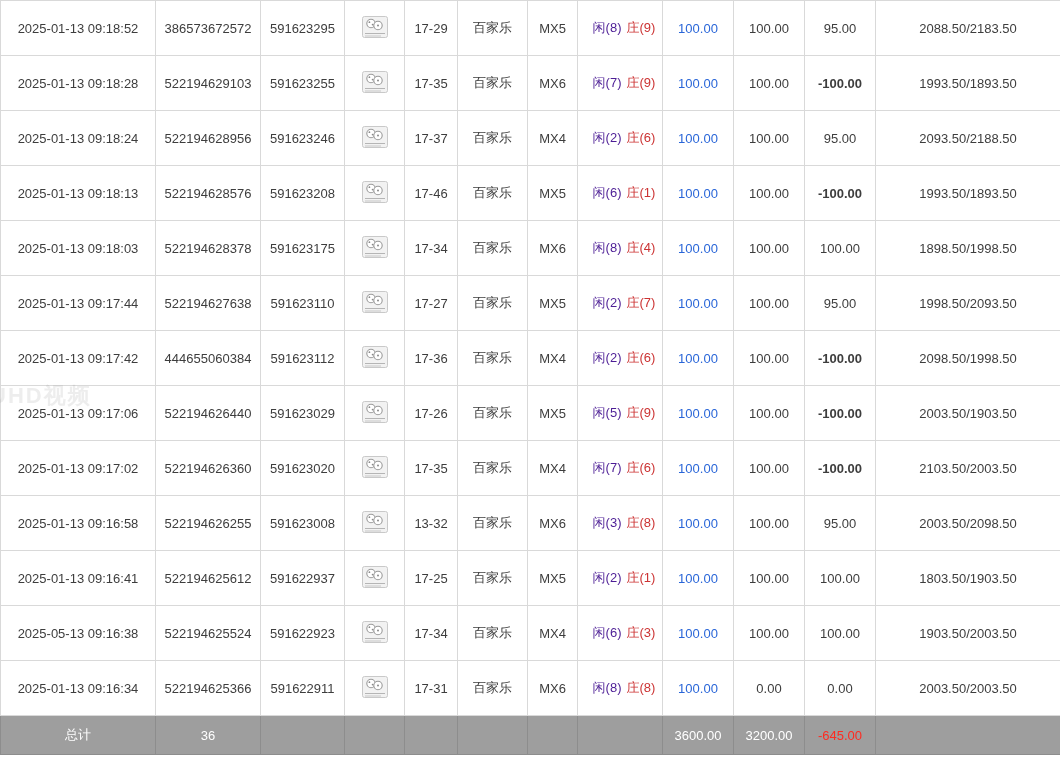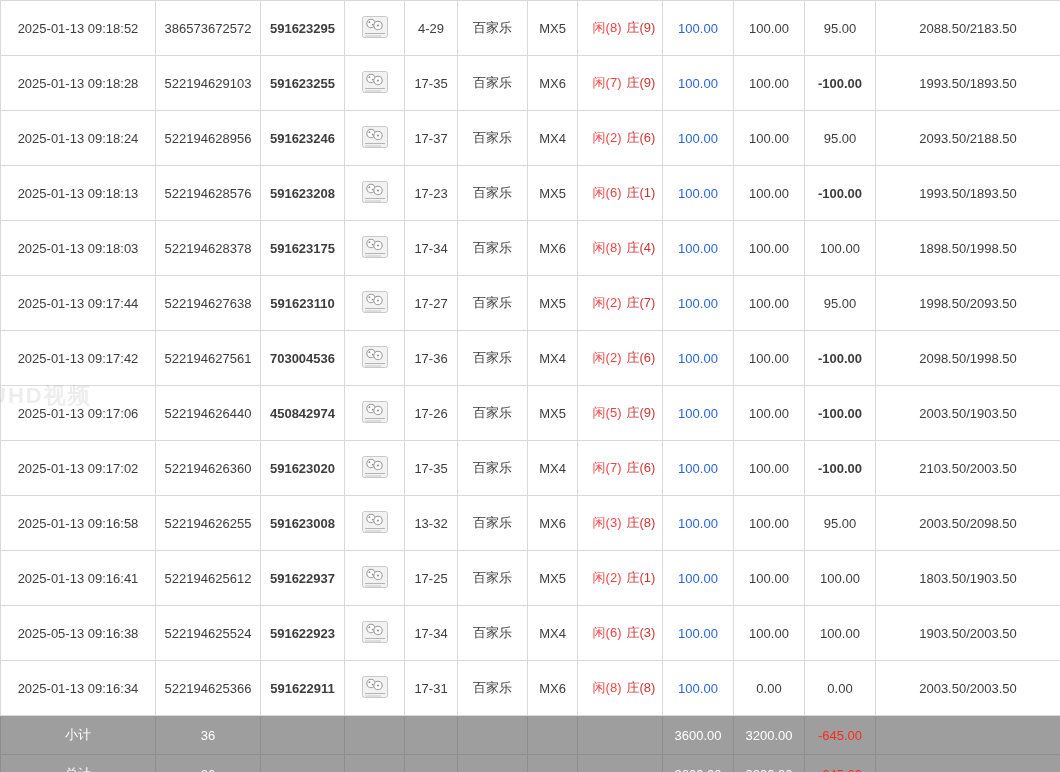--- a/index.html
+++ b/index.html
@@ -44,38 +44,37 @@
   col.c-amount  { width: 71px; }
   col.c-valid   { width: 71px; }
   col.c-win     { width: 71px; }
   col.c-balance { width: 185px; }
 
   .cell-order, .cell-round {
     color: #4a4a4a;
   }
   .round-cell {
     position: relative;
-    font-weight: bold;
   }
   .round-inner {
     display: flex;
     align-items: center;
     justify-content: center;
     gap: 6px;
   }
   .video-icon {
     display: inline-block;
     width: 26px;
     height: 22px;
     position: relative;
     flex: 0 0 auto;
   }
   .video-icon svg { display:block; }
 
-  .bet-cell span.xian { color: #ef4444; padding-left: 8px; }
+  .bet-cell span.xian { color: #4c1d95; padding-left: 8px; }
   .bet-cell span.zhuang { color: #cc3333; text-align: center; }
   .bet-cell .sep { display: inline-block; width: 5px; }
 
   .amount-link {
     color: #2a66d8;
   }
   .neg { color: #e8201c; font-weight: bold; }
 
   tr.summary td {
     background: #9e9e9e;
@@ -140,21 +139,21 @@
         <td><span class="video-icon"><svg width="26" height="22" viewBox="0 0 26 22" xmlns="http://www.w3.org/2000/svg">
               <rect x="0.5" y="0.5" width="25" height="21" rx="2" fill="#f2f2f2" stroke="#c9c9c9"></rect>
               <circle cx="9" cy="7.5" r="4.2" fill="#ffffff" stroke="#9a9a9a" stroke-width="1.1"></circle>
               <circle cx="16" cy="9.5" r="4.2" fill="#ffffff" stroke="#9a9a9a" stroke-width="1.1"></circle>
               <circle cx="7.4" cy="6.2" r="0.9" fill="#8a8a8a"></circle>
               <circle cx="10.6" cy="8.6" r="0.9" fill="#8a8a8a"></circle>
               <circle cx="16" cy="9.5" r="1" fill="#8a8a8a"></circle>
               <path d="M3 17.5 L23 17.5" stroke="#b5b5b5" stroke-width="1"></path>
               <path d="M3 20 L19 20" stroke="#c8c8c8" stroke-width="1"></path>
             </svg></span></td>
-        <td class="cell-shoe">4-29</td>
+        <td class="cell-shoe">17-29</td>
         <td class="cell-game">百家乐</td>
         <td class="cell-table">MX5</td>
         <td class="bet-cell"><span class="xian">闲(8)</span><span class="sep"></span><span class="zhuang">庄(9)</span></td>
         <td><span class="amount-link">100.00</span></td>
         <td>100.00</td>
         <td class="">95.00</td>
         <td>2088.50/2183.50</td>
       </tr>
       <tr>
         <td class="cell-time">2025-01-13 09:18:28</td>
@@ -221,21 +220,21 @@
         <td><span class="video-icon"><svg width="26" height="22" viewBox="0 0 26 22" xmlns="http://www.w3.org/2000/svg">
               <rect x="0.5" y="0.5" width="25" height="21" rx="2" fill="#f2f2f2" stroke="#c9c9c9"></rect>
               <circle cx="9" cy="7.5" r="4.2" fill="#ffffff" stroke="#9a9a9a" stroke-width="1.1"></circle>
               <circle cx="16" cy="9.5" r="4.2" fill="#ffffff" stroke="#9a9a9a" stroke-width="1.1"></circle>
               <circle cx="7.4" cy="6.2" r="0.9" fill="#8a8a8a"></circle>
               <circle cx="10.6" cy="8.6" r="0.9" fill="#8a8a8a"></circle>
               <circle cx="16" cy="9.5" r="1" fill="#8a8a8a"></circle>
               <path d="M3 17.5 L23 17.5" stroke="#b5b5b5" stroke-width="1"></path>
               <path d="M3 20 L19 20" stroke="#c8c8c8" stroke-width="1"></path>
             </svg></span></td>
-        <td class="cell-shoe">17-23</td>
+        <td class="cell-shoe">17-46</td>
         <td class="cell-game">百家乐</td>
         <td class="cell-table">MX5</td>
         <td class="bet-cell"><span class="xian">闲(6)</span><span class="sep"></span><span class="zhuang">庄(1)</span></td>
         <td><span class="amount-link">100.00</span></td>
         <td>100.00</td>
         <td class="neg">-100.00</td>
         <td>1993.50/1893.50</td>
       </tr>
       <tr>
         <td class="cell-time">2025-01-13 09:18:03</td>
@@ -286,24 +285,24 @@
         <td class="cell-game">百家乐</td>
         <td class="cell-table">MX5</td>
         <td class="bet-cell"><span class="xian">闲(2)</span><span class="sep"></span><span class="zhuang">庄(7)</span></td>
         <td><span class="amount-link">100.00</span></td>
         <td>100.00</td>
         <td class="">95.00</td>
         <td>1998.50/2093.50</td>
       </tr>
       <tr>
         <td class="cell-time">2025-01-13 09:17:42</td>
-        <td class="cell-order">522194627561</td>
-        <td class="round-cell">
-          <div class="round-inner">
-            <span>703004536</span>
+        <td class="cell-order">444655060384</td>
+        <td class="round-cell">
+          <div class="round-inner">
+            <span>591623112</span>
           </div>
         </td>
         <td><span class="video-icon"><svg width="26" height="22" viewBox="0 0 26 22" xmlns="http://www.w3.org/2000/svg">
               <rect x="0.5" y="0.5" width="25" height="21" rx="2" fill="#f2f2f2" stroke="#c9c9c9"></rect>
               <circle cx="9" cy="7.5" r="4.2" fill="#ffffff" stroke="#9a9a9a" stroke-width="1.1"></circle>
               <circle cx="16" cy="9.5" r="4.2" fill="#ffffff" stroke="#9a9a9a" stroke-width="1.1"></circle>
               <circle cx="7.4" cy="6.2" r="0.9" fill="#8a8a8a"></circle>
               <circle cx="10.6" cy="8.6" r="0.9" fill="#8a8a8a"></circle>
               <circle cx="16" cy="9.5" r="1" fill="#8a8a8a"></circle>
               <path d="M3 17.5 L23 17.5" stroke="#b5b5b5" stroke-width="1"></path>
@@ -316,21 +315,21 @@
         <td><span class="amount-link">100.00</span></td>
         <td>100.00</td>
         <td class="neg">-100.00</td>
         <td>2098.50/1998.50</td>
       </tr>
       <tr>
         <td class="cell-time">2025-01-13 09:17:06</td>
         <td class="cell-order">522194626440</td>
         <td class="round-cell">
           <div class="round-inner">
-            <span>450842974</span>
+            <span>591623029</span>
           </div>
         </td>
         <td><span class="video-icon"><svg width="26" height="22" viewBox="0 0 26 22" xmlns="http://www.w3.org/2000/svg">
               <rect x="0.5" y="0.5" width="25" height="21" rx="2" fill="#f2f2f2" stroke="#c9c9c9"></rect>
               <circle cx="9" cy="7.5" r="4.2" fill="#ffffff" stroke="#9a9a9a" stroke-width="1.1"></circle>
               <circle cx="16" cy="9.5" r="4.2" fill="#ffffff" stroke="#9a9a9a" stroke-width="1.1"></circle>
               <circle cx="7.4" cy="6.2" r="0.9" fill="#8a8a8a"></circle>
               <circle cx="10.6" cy="8.6" r="0.9" fill="#8a8a8a"></circle>
               <circle cx="16" cy="9.5" r="1" fill="#8a8a8a"></circle>
               <path d="M3 17.5 L23 17.5" stroke="#b5b5b5" stroke-width="1"></path>
@@ -474,45 +473,31 @@
         <td class="cell-shoe">17-31</td>
         <td class="cell-game">百家乐</td>
         <td class="cell-table">MX6</td>
         <td class="bet-cell"><span class="xian">闲(8)</span><span class="sep"></span><span class="zhuang">庄(8)</span></td>
         <td><span class="amount-link">100.00</span></td>
         <td>0.00</td>
         <td class="">0.00</td>
         <td>2003.50/2003.50</td>
       </tr>
       <tr class="summary">
-        <td>小计</td>
+        <td>总计</td>
         <td>36</td>
         <td></td>
         <td></td>
         <td></td>
         <td></td>
         <td></td>
         <td></td>
         <td class="num">3600.00</td>
         <td class="num">3200.00</td>
         <td class="negnum">-645.00</td>
         <td></td>
       </tr>
-      <tr class="summary">
-        <td>总计</td>
-        <td>36</td>
-        <td></td>
-        <td></td>
-        <td></td>
-        <td></td>
-        <td></td>
-        <td></td>
-        <td class="num">3600.00</td>
-        <td class="num">3200.00</td>
-        <td class="negnum">-645.00</td>
-        <td></td>
-      </tr>
     </tbody>
 </table>
 
 <div class="watermark">
   <span>UHD视频</span>
 </div>
 
 </body></html>

